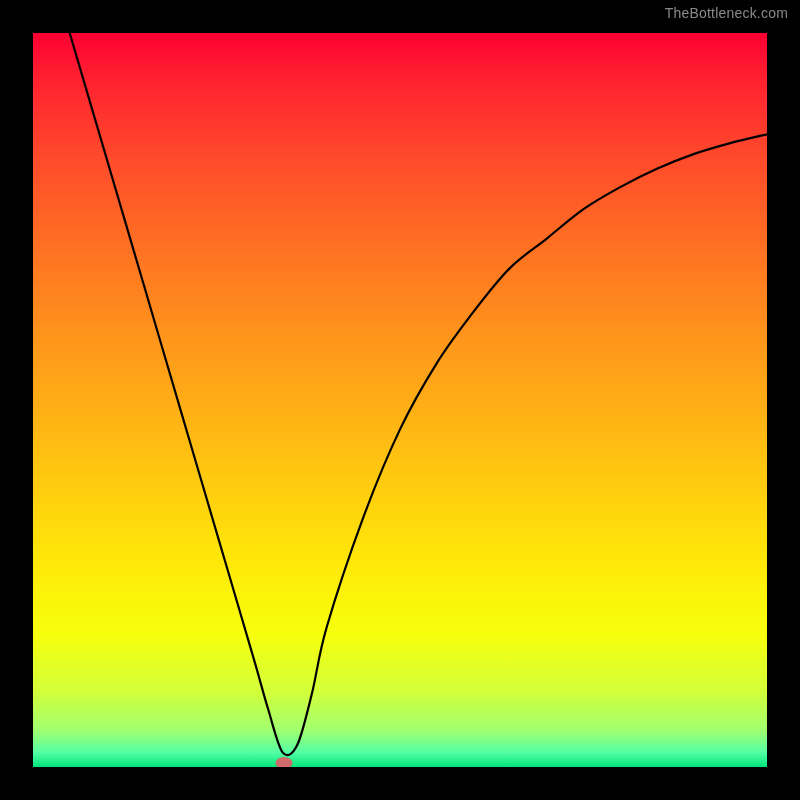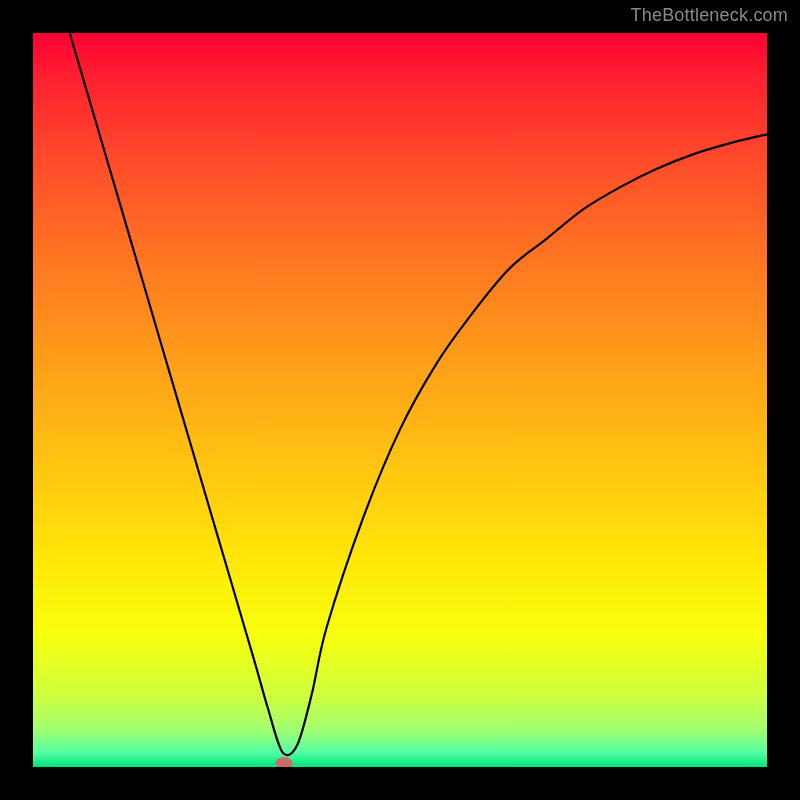--- a/index.html
+++ b/index.html
@@ -61,21 +61,21 @@
     height: 12px;
     border-radius: 50%;
     background: #cf6b6b;
     transform: translate(-50%, -50%);
   }
   .watermark {
     position: absolute;
     top: 5px;
     right: 12px;
     color: #8a8a8a;
-    font-size: 18px;
+    font-size: 14px;
     font-weight: 500;
     letter-spacing: 0.2px;
   }
 </style>
 </head>
 <body>
 
 <div class="frame">
 
   <div class="plot-area">

